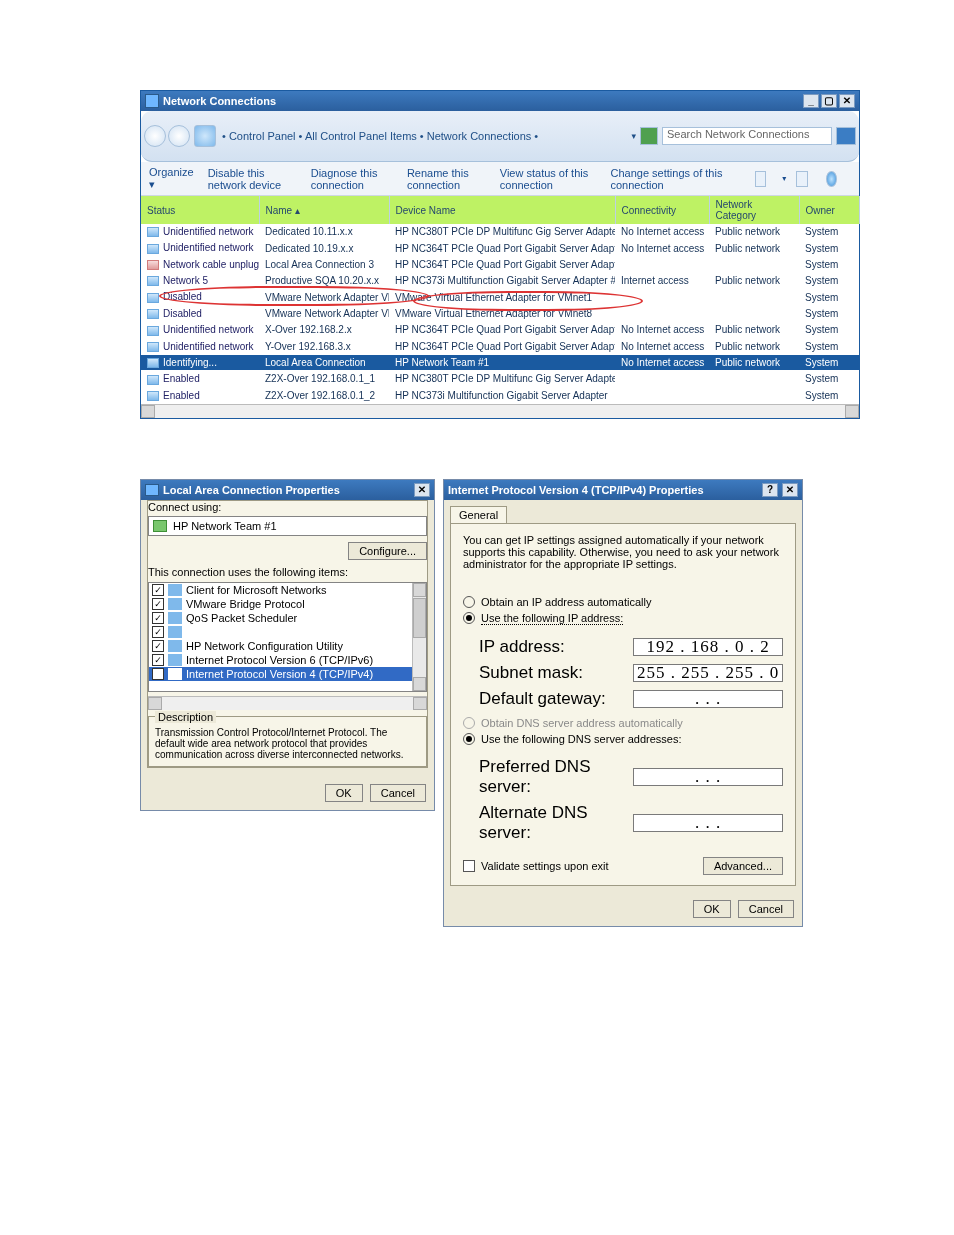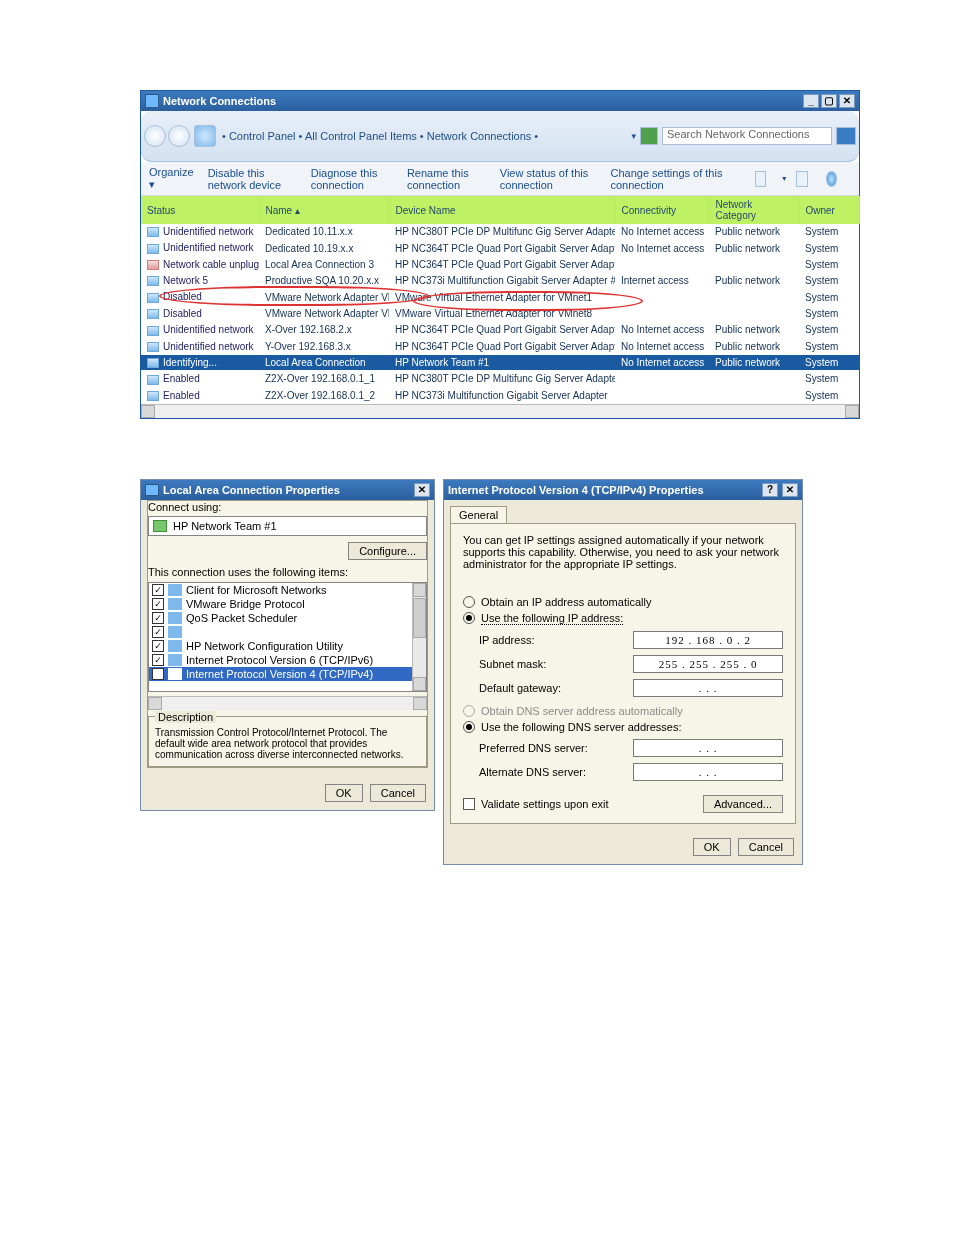--- a/index.html
+++ b/index.html
@@ -65,21 +65,21 @@
 
 
 .win3{border:1px solid #768ba9;background:#ece9d8;width:360px;}
 .win3 .titlebar{background:linear-gradient(#3d7abf,#2b5f9e);}
 .help{display:flex;gap:2px;}
 .tabbody3{border:1px solid #9e9a84;background:#f7f5e8;margin:0 6px 6px 6px;padding:10px 12px;}
 .radiorow{display:flex;align-items:center;margin:4px 0;font-size:11px;}
 .radiorow .r{width:12px;height:12px;border:1px solid #555;border-radius:50%;margin-right:6px;display:inline-flex;align-items:center;justify-content:center;}
 .radiorow .r.on::after{content:"";width:6px;height:6px;background:#000;border-radius:50%;}
 .radiorow .r.dis{border-color:#aaa;}
-.ipgrid{display:grid;grid-template-columns:1fr 150px;row-gap:6px;align-items:center;margin:6px 0 6px 16px;font-size:11px;}
+.ipgrid{display:grid;grid-template-columns:1fr 150px;row-gap:6px;align-items:center;margin:12px 0 6px 16px;font-size:17px;}
 .ipfield{border:1px solid #7a7a7a;background:#fff;height:18px;display:flex;align-items:center;justify-content:center;font-family:Tahoma;letter-spacing:1px;}
 .disabledtxt{color:#8a8a8a;}
 .chk{width:12px;height:12px;border:1px solid #555;background:#fff;margin-right:6px;display:inline-block;}
 
 </style>
 </head>
 <body>
 
 <div class="page">
 

